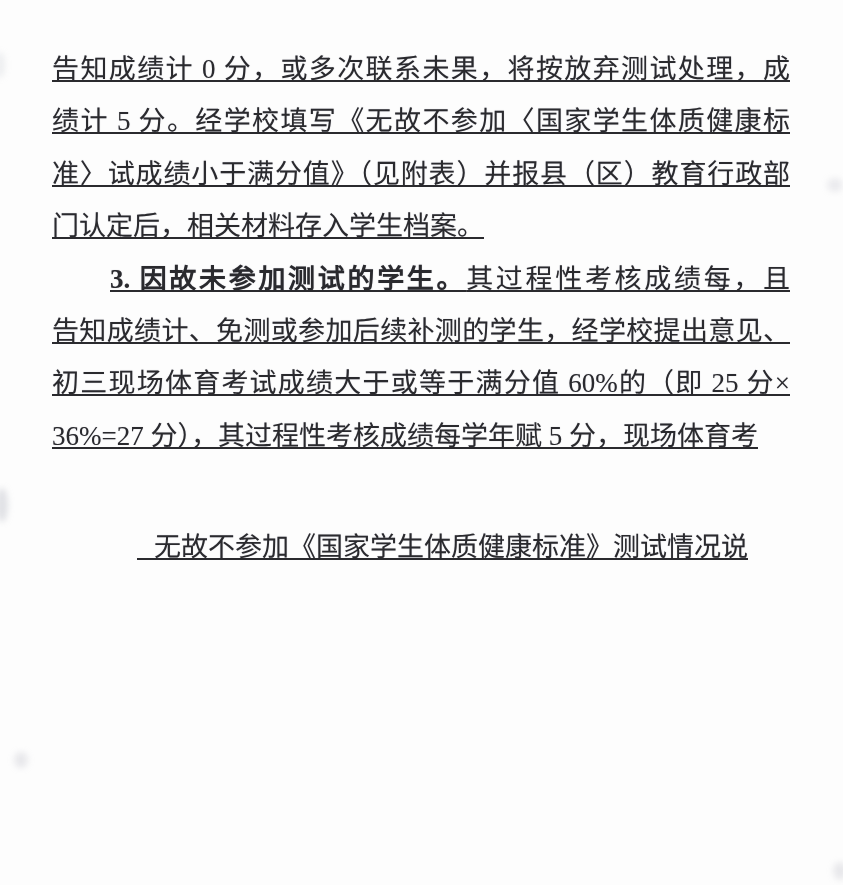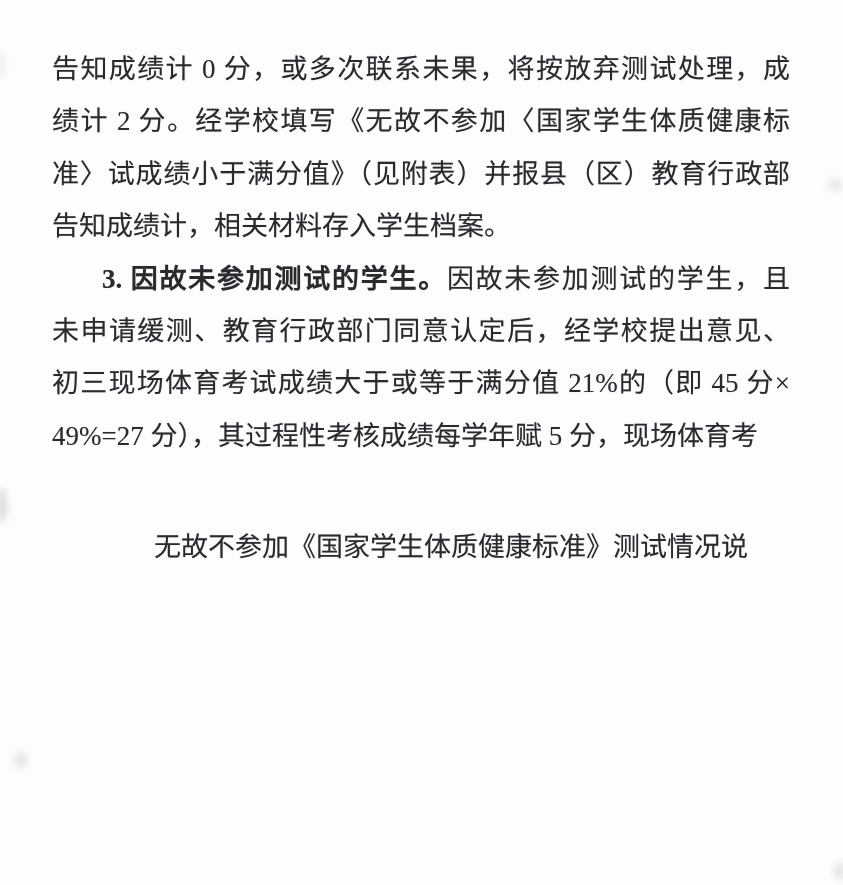--- a/index.html
+++ b/index.html
@@ -24,23 +24,24 @@
   }
   .para { margin: 0; }
   .line {
     font-size: 27px;
     height: 52.4px;
     line-height: 52.4px;
     text-align: justify;
     text-align-last: justify;
     overflow: hidden;
     text-shadow: 0 0 1px rgba(70, 70, 95, 0.35);
+    text-decoration: underline;
   }
   .para .line:last-child { text-align-last: left; }
-  .bold { font-weight: bold; }
+  .bold { font-weight: bold; margin-left: 8px; }
 
   
   [data-para-id="p2"] .line:first-child { text-indent: 50px; }
   [data-para-id="attachment"] {
     margin-top: 59px;
     padding-left: 85px;
   }
   [data-para-id="attachment"] .line {
     text-align: left;
     text-align-last: left;
@@ -60,29 +61,29 @@
   .artifact.a4 { left: 833px; top: 862px; width: 14px; height: 18px; background: rgba(160,160,175,0.22); }
   .artifact.a5 { left: -5px; top: 52px; width: 10px; height: 26px; background: rgba(165,170,185,0.18); }
 </style>
 </head>
 <body>
 
 <div class="page" style="background: rgb(253, 253, 253);">
   <div class="text-block" style="color: rgb(42, 42, 46);">
       <div class="para" data-para-id="p1">
         <div class="line"><span>告知成绩计 0 分，或多次联系未果，将按放弃测试处理，成</span></div>
-        <div class="line"><span>绩计 2 分。经学校填写《无故不参加〈国家学生体质健康标</span></div>
+        <div class="line"><span>绩计 5 分。经学校填写《无故不参加〈国家学生体质健康标</span></div>
         <div class="line"><span>准〉试成绩小于满分值》（见附表）并报县（区）教育行政部</span></div>
-        <div class="line"><span>告知成绩计，相关材料存入学生档案。</span></div>
+        <div class="line"><span>门认定后，相关材料存入学生档案。</span></div>
       </div>
       <div class="para" data-para-id="p2">
-        <div class="line"><span class="bold">3. 因故未参加测试的学生。</span><span>因故未参加测试的学生，且</span></div>
-        <div class="line"><span>未申请缓测、教育行政部门同意认定后，经学校提出意见、</span></div>
-        <div class="line"><span>初三现场体育考试成绩大于或等于满分值 21%的（即 45 分×</span></div>
-        <div class="line"><span>49%=27 分），其过程性考核成绩每学年赋 5 分，现场体育考</span></div>
+        <div class="line"><span class="bold">3. 因故未参加测试的学生。</span><span>其过程性考核成绩每，且</span></div>
+        <div class="line"><span>告知成绩计、免测或参加后续补测的学生，经学校提出意见、</span></div>
+        <div class="line"><span>初三现场体育考试成绩大于或等于满分值 60%的（即 25 分×</span></div>
+        <div class="line"><span>36%=27 分），其过程性考核成绩每学年赋 5 分，现场体育考</span></div>
       </div>
       <div class="para" data-para-id="attachment">
         <div class="line"><span>附：无故不参加《国家学生体质健康标准》测试情况说</span></div>
       </div>
     </div>
   <div class="artifact a1"></div>
   <div class="artifact a2"></div>
   <div class="artifact a3"></div>
   <div class="artifact a4"></div>
   <div class="artifact a5"></div>

